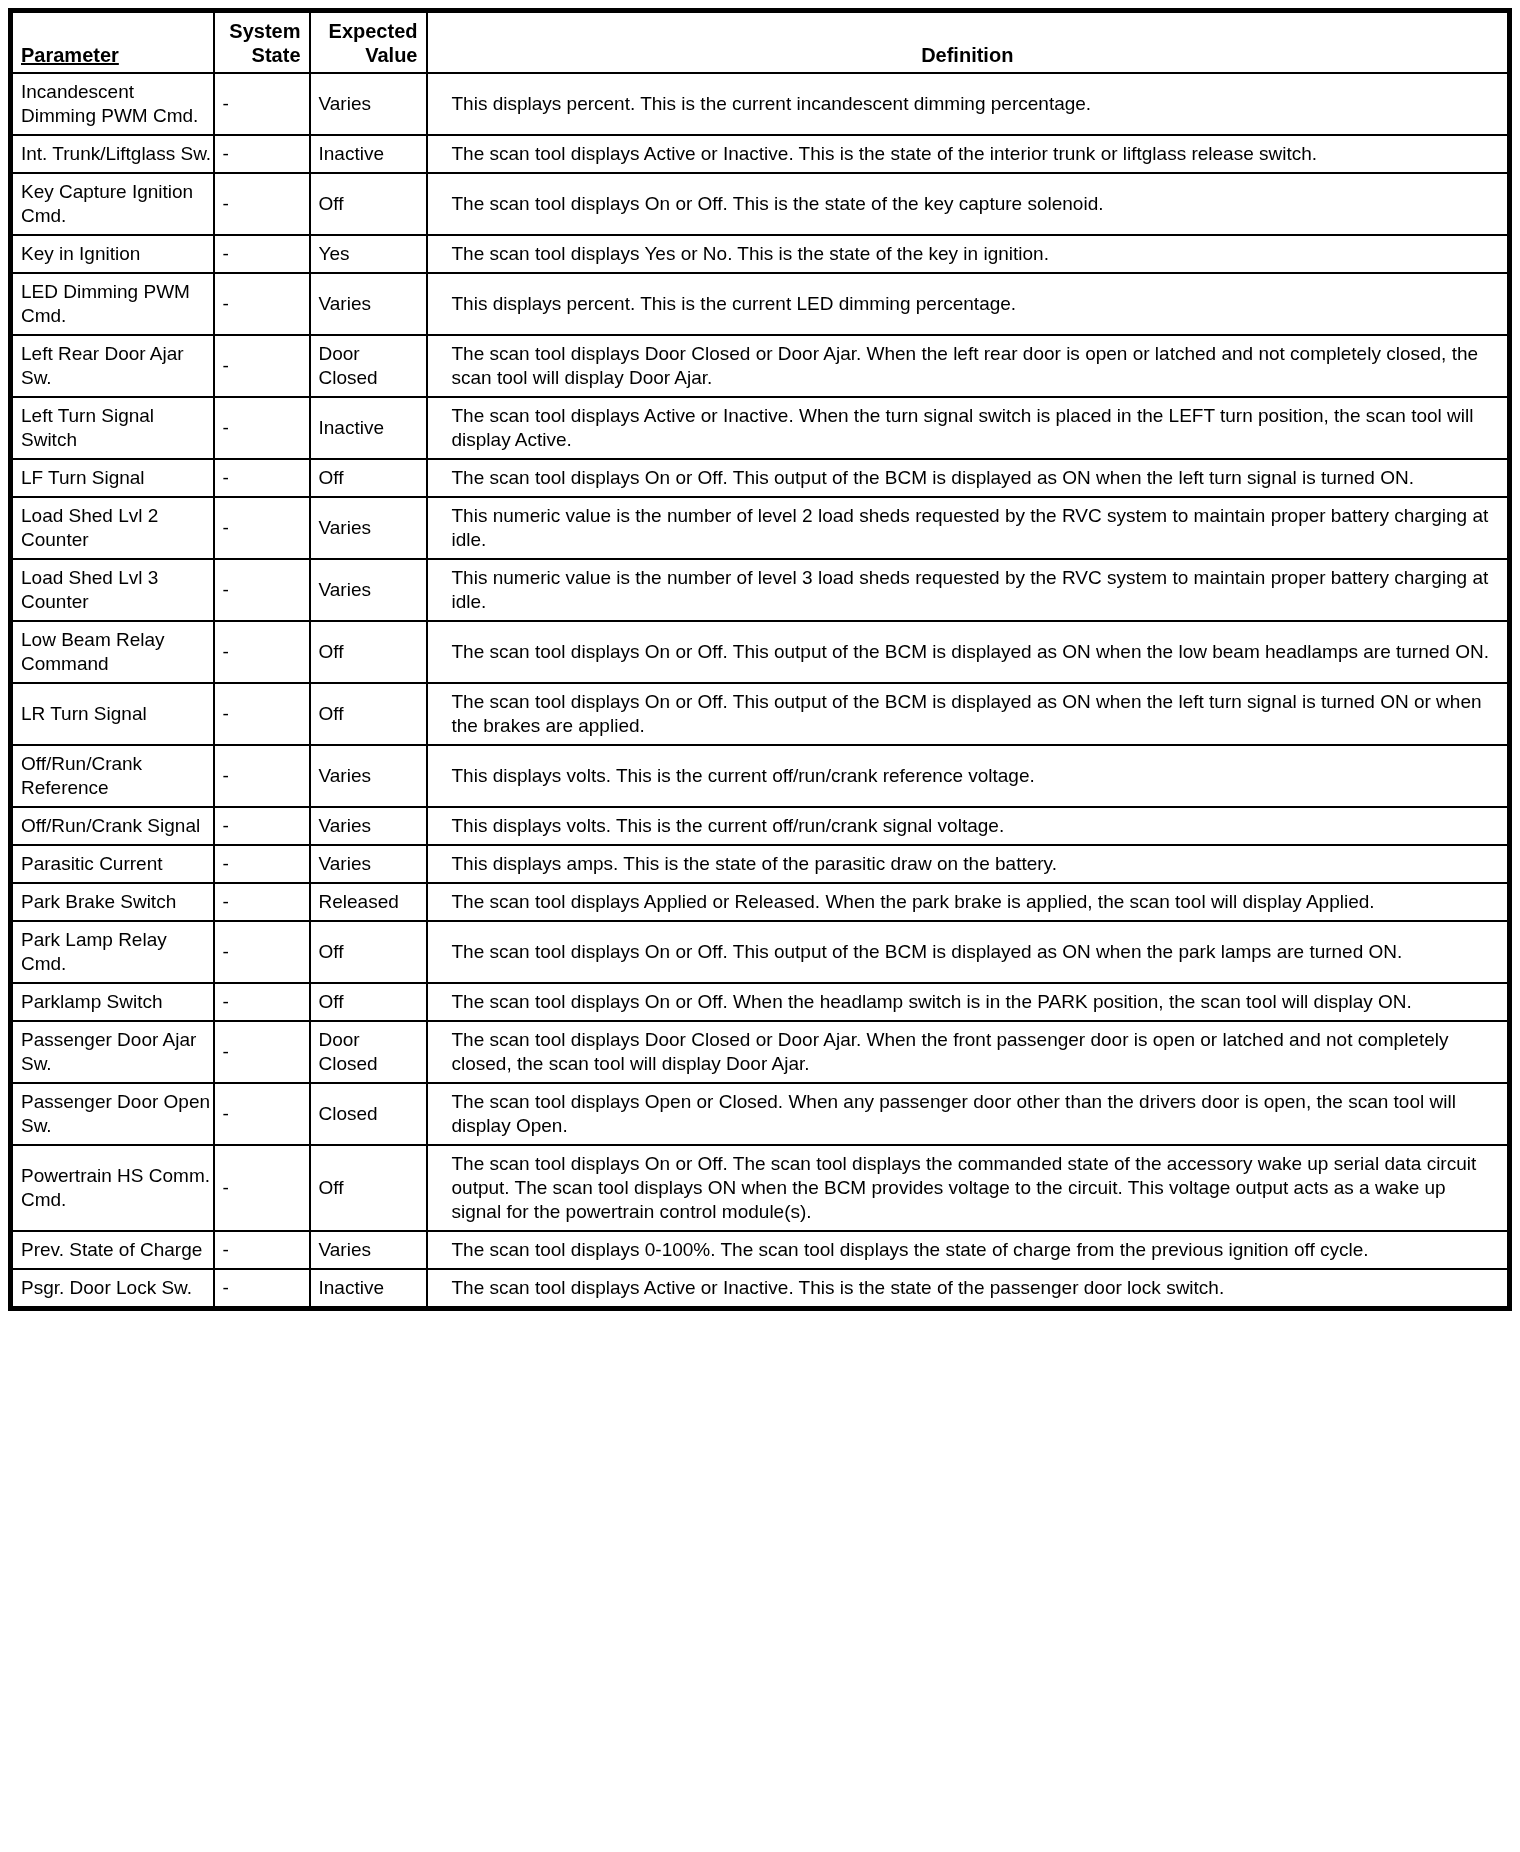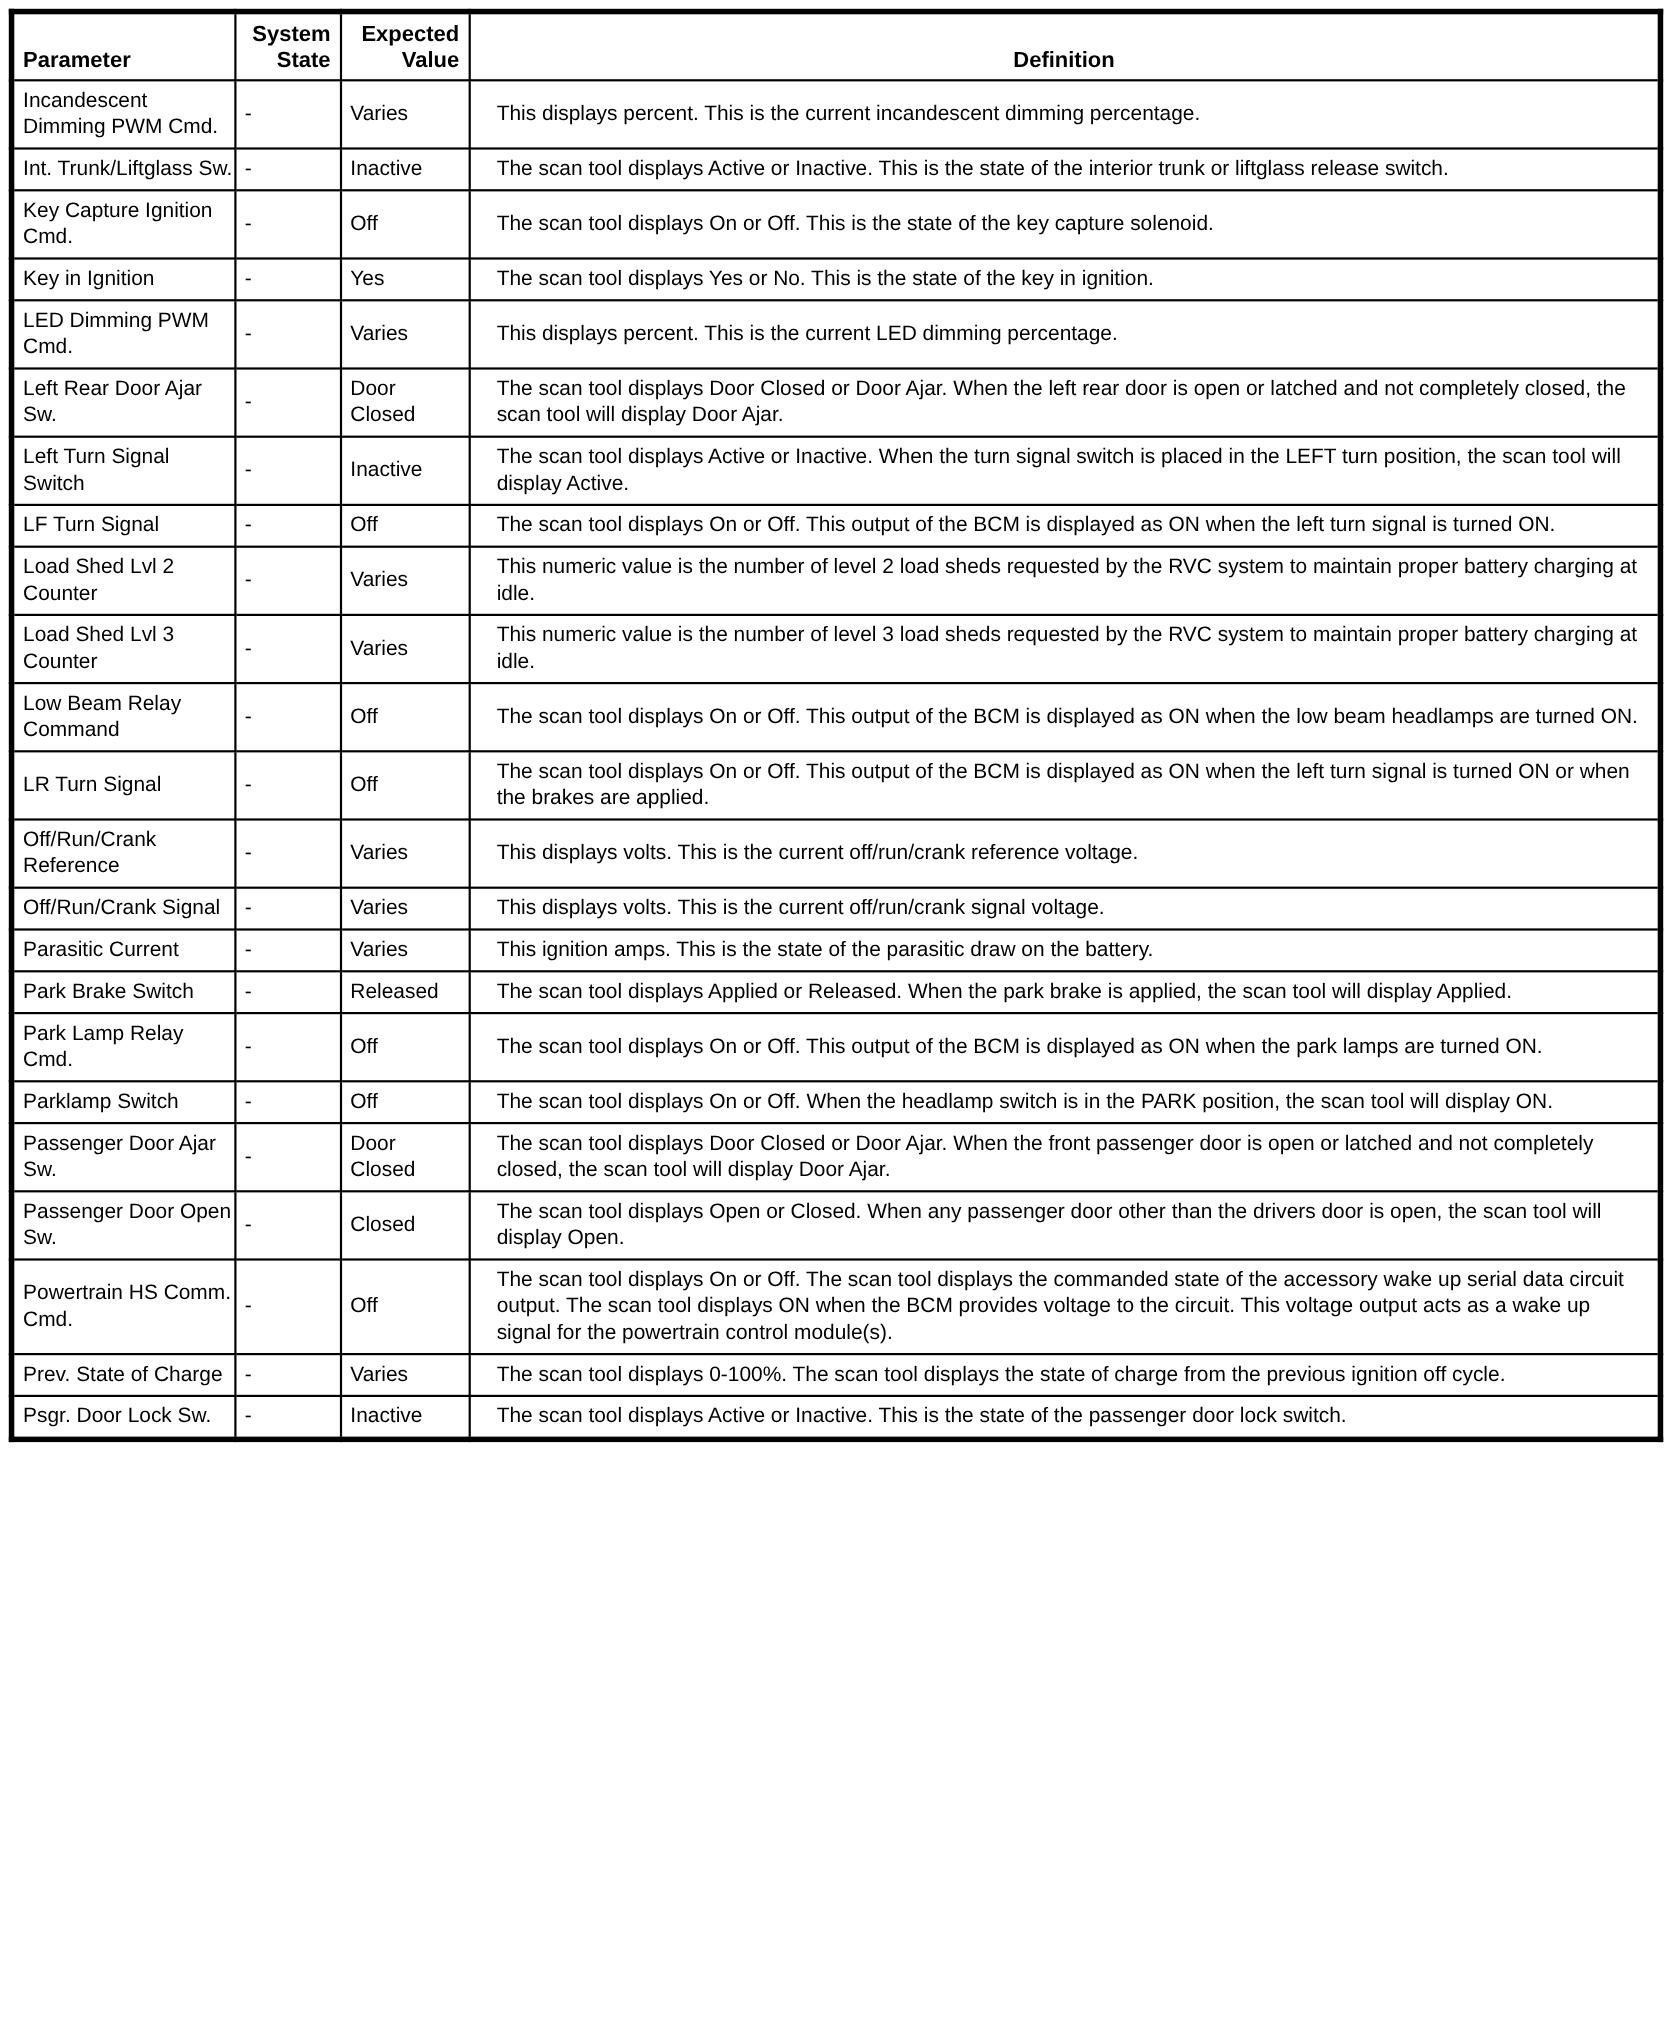--- a/index.html
+++ b/index.html
@@ -37,21 +37,21 @@
     padding: 6px 8px;
     overflow: hidden;
   }
   thead th {
     font-weight: bold;
     font-size: 20px;
     vertical-align: bottom;
     padding-bottom: 5px;
     background: #ffffff;
   }
-  th.h-param { text-align: left; }
+  th.h-param { text-align: left; text-decoration: underline; }
   th.h-state, th.h-expected { text-align: right; }
   th.h-def { text-align: center; }
 
   tbody td {
     vertical-align: middle;
     text-align: left;
     word-wrap: break-word;
   }
   td.cell-param { padding-right: 0; margin-top: 12px; }
   td.cell-state { }
@@ -174,21 +174,21 @@
     <td class="cell-param">Off/Run/Crank Signal</td>
     <td class="cell-state">-</td>
     <td class="cell-expected">Varies</td>
     <td class="cell-def">This displays volts. This is the current off/run/crank signal voltage.</td>
   </tr>
 
   <tr>
     <td class="cell-param">Parasitic Current</td>
     <td class="cell-state">-</td>
     <td class="cell-expected">Varies</td>
-    <td class="cell-def">This ignition amps. This is the state of the parasitic draw on the battery.</td>
+    <td class="cell-def">This displays amps. This is the state of the parasitic draw on the battery.</td>
   </tr>
 
   <tr>
     <td class="cell-param">Park Brake Switch</td>
     <td class="cell-state">-</td>
     <td class="cell-expected">Released</td>
     <td class="cell-def">The scan tool displays Applied or Released. When the park brake is applied, the scan tool will display Applied.</td>
   </tr>
 
   <tr>

